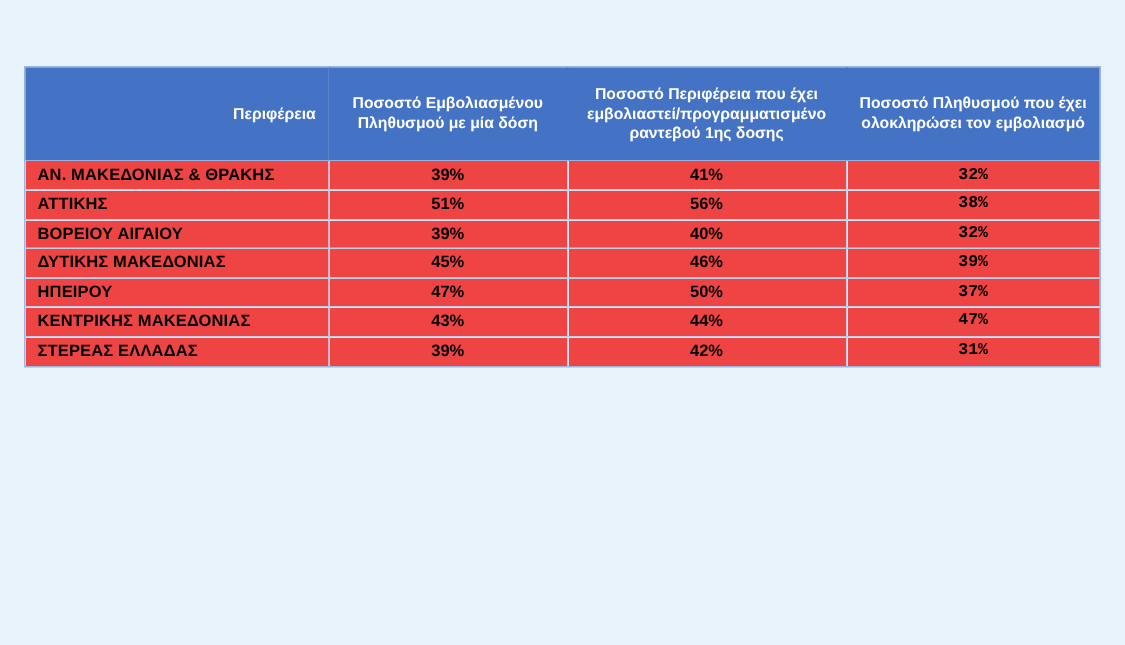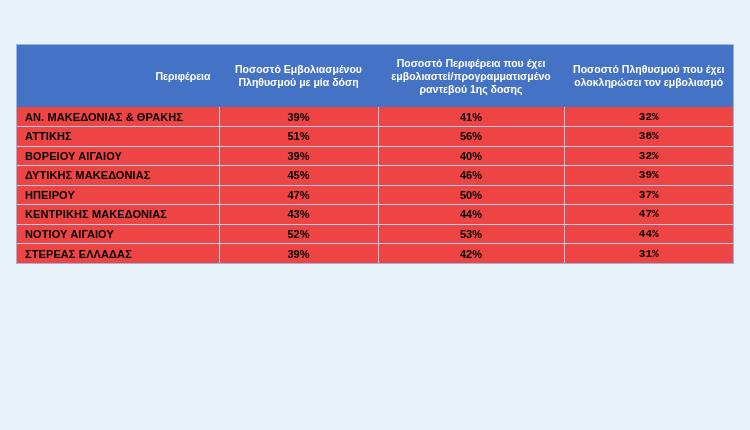--- a/index.html
+++ b/index.html
@@ -142,26 +142,20 @@
             <td class="num">50%</td>
             <td class="num">37%</td>
           </tr>
           <tr>
             <td class="region">ΚΕΝΤΡΙΚΗΣ ΜΑΚΕΔΟΝΙΑΣ</td>
             <td class="num">43%</td>
             <td class="num">44%</td>
             <td class="num">47%</td>
           </tr>
           <tr>
-            <td class="region">ΝΟΤΙΟΥ ΑΙΓΑΙΟΥ</td>
-            <td class="num">52%</td>
-            <td class="num">53%</td>
-            <td class="num">44%</td>
-          </tr>
-          <tr>
             <td class="region">ΣΤΕΡΕΑΣ ΕΛΛΑΔΑΣ</td>
             <td class="num">39%</td>
             <td class="num">42%</td>
             <td class="num">31%</td>
           </tr>
         </tbody>
     </table>
   </div>
 </div>
 

